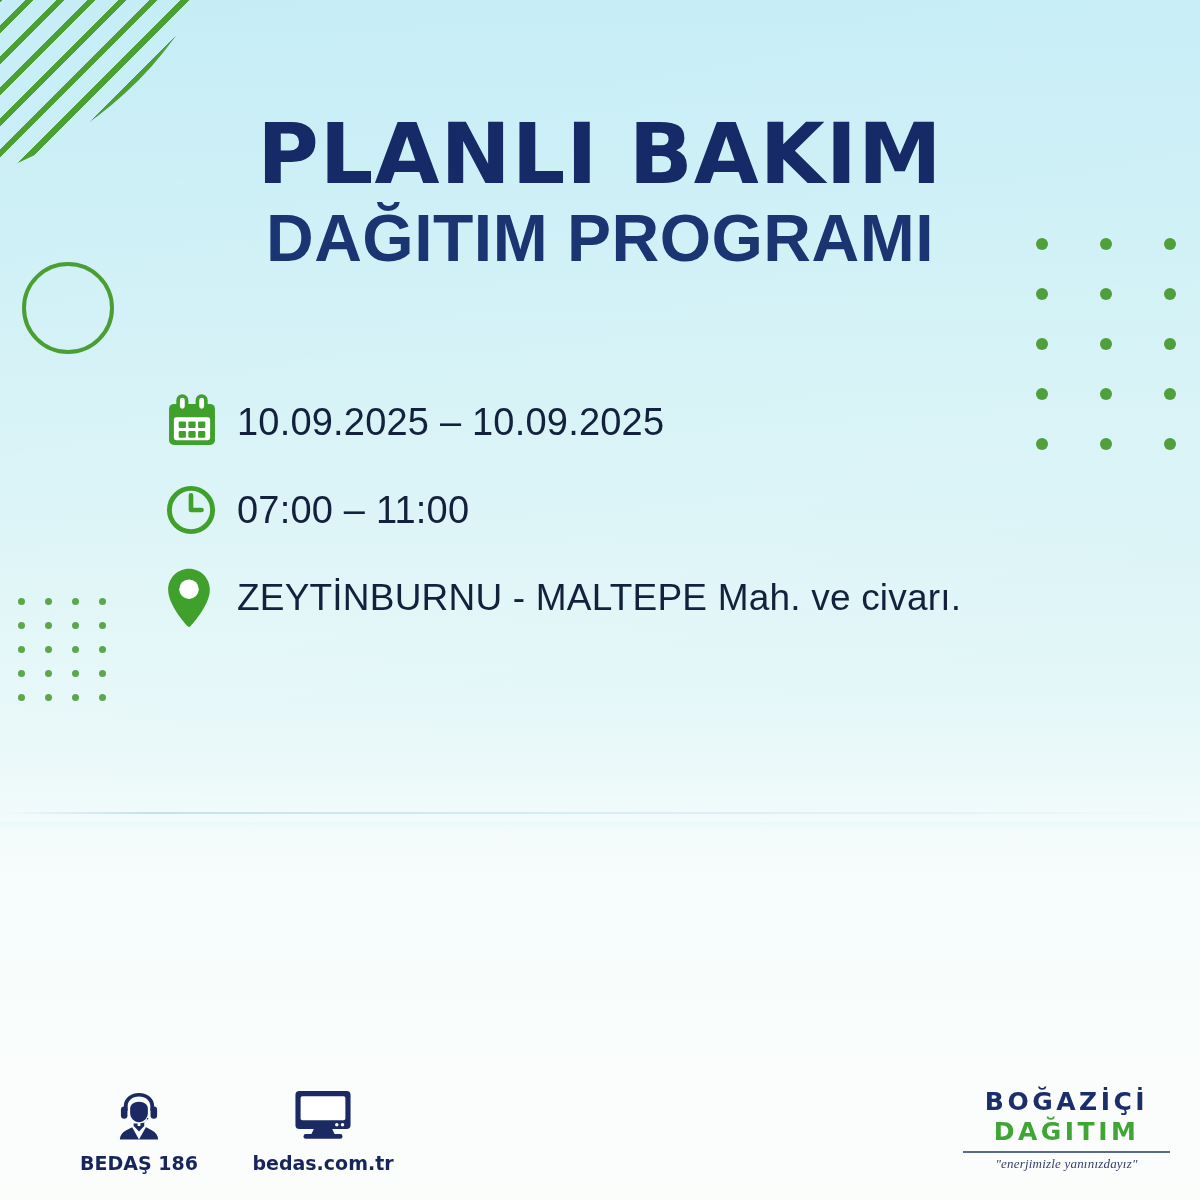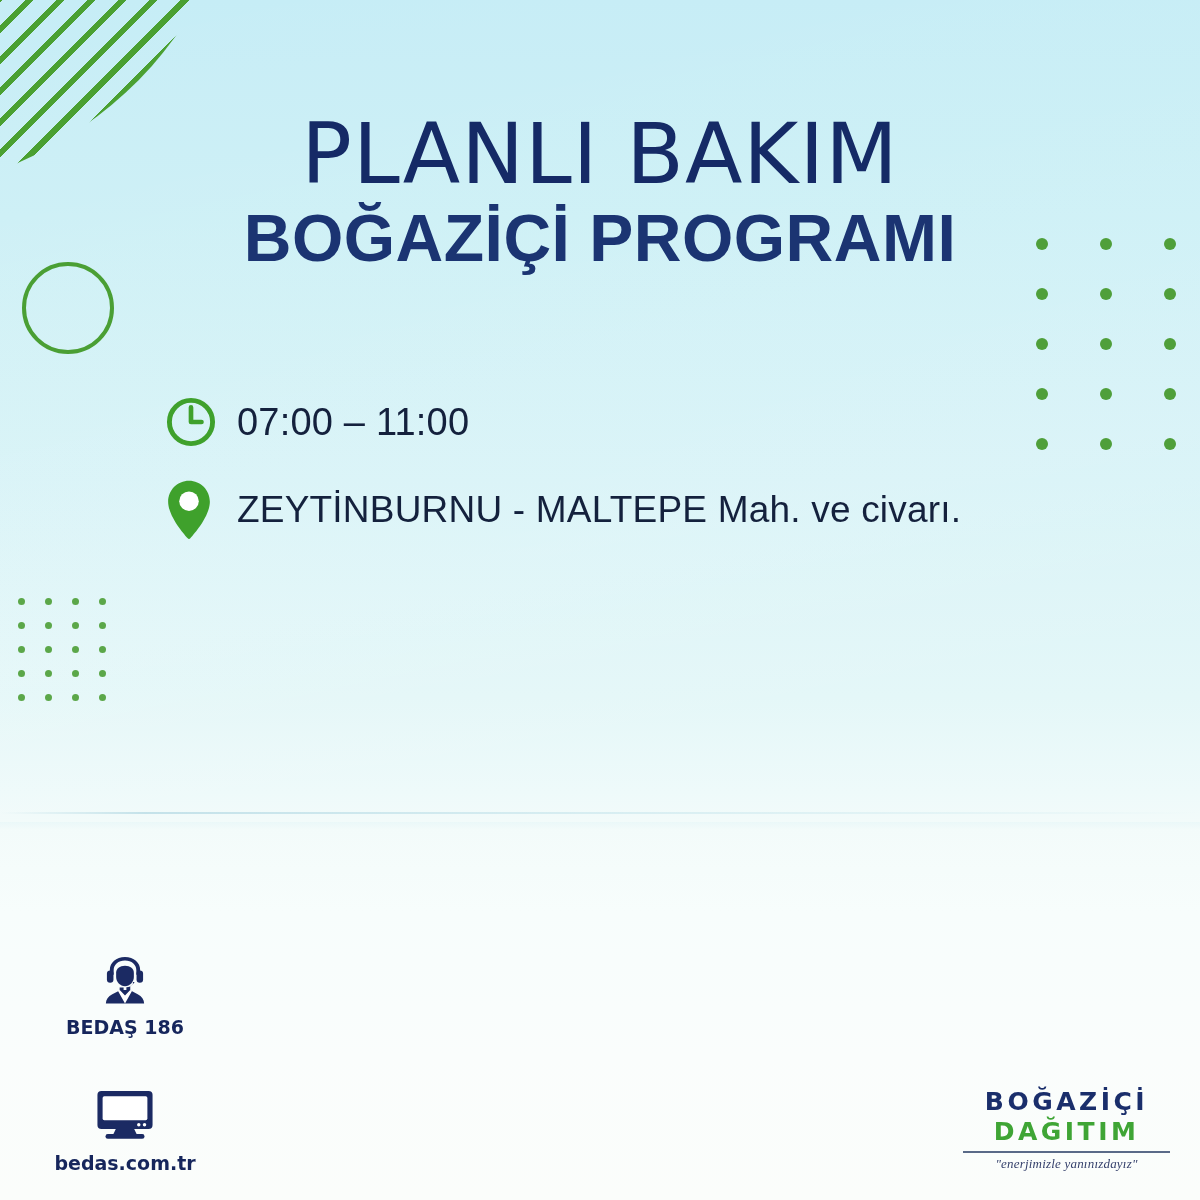--- a/index.html
+++ b/index.html
@@ -114,21 +114,21 @@
   .heading {
     position: absolute;
     left: 0;
     top: 112px;
     width: 1200px;
     text-align: center;
     color: #1b2f6e;
   }
   .heading .line1 {
     font-family: "DejaVu Sans", sans-serif;
-    font-weight: 400;
+    font-weight: 700;
     font-size: 84px;
     letter-spacing: 1px;
     line-height: 1.0;
     color: #152a66;
   }
   .heading .line2 {
     font-family: "Liberation Sans", sans-serif;
     font-weight: 700;
     font-size: 66px;
     letter-spacing: 0.5px;
@@ -164,26 +164,25 @@
     white-space: nowrap;
     letter-spacing: 0.2px;
   }
   .info-row.row-date .info-text,
   .info-row.row-time .info-text { font-size: 38px; }
   .info-row.row-place .info-text { font-size: 37px; }
 
   
   .footer-social {
     position: absolute;
-    left: 55px;
+    left: 69px;
     bottom: 26px;
     display: flex;
     align-items: flex-end;
     gap: 44px;
-    flex-direction: column;
   }
   .social-item {
     width: 140px;
     display: flex;
     flex-direction: column;
     align-items: center;
   }
   .social-item .s-icon {
     height: 60px;
     display: flex;
@@ -279,25 +278,42 @@
       <span class="dot"></span>
       <span class="dot"></span>
       <span class="dot"></span>
   </div>
 
   <div class="seam s1"></div>
   <div class="seam s2"></div>
 
   <div class="heading">
     <div class="line1">PLANLI BAKIM</div>
-    <div class="line2">BOĞAZİÇİ PROGRAMI</div>
+    <div class="line2">DAĞITIM PROGRAMI</div>
   </div>
 
   <div class="info-list">
 
+    <div class="info-row row-date">
+      <div class="icon-box">
+        <svg width="58" height="58" viewBox="0 0 48 48" aria-hidden="true">
+          <rect x="5" y="9" width="38" height="34" rx="4" fill="#3fa12c"></rect>
+          <rect x="9" y="20" width="30" height="19" rx="2" fill="#ffffff"></rect>
+          <rect x="12.5" y="2.5" width="7" height="12" rx="3.5" fill="#ffffff" stroke="#3fa12c" stroke-width="3"></rect>
+          <rect x="28.5" y="2.5" width="7" height="12" rx="3.5" fill="#ffffff" stroke="#3fa12c" stroke-width="3"></rect>
+          <rect x="13" y="23.5" width="6" height="5.5" rx="1" fill="#3fa12c"></rect>
+          <rect x="21" y="23.5" width="6" height="5.5" rx="1" fill="#3fa12c"></rect>
+          <rect x="29" y="23.5" width="6" height="5.5" rx="1" fill="#3fa12c"></rect>
+          <rect x="13" y="31.5" width="6" height="5.5" rx="1" fill="#3fa12c"></rect>
+          <rect x="21" y="31.5" width="6" height="5.5" rx="1" fill="#3fa12c"></rect>
+          <rect x="29" y="31.5" width="6" height="5.5" rx="1" fill="#3fa12c"></rect>
+        </svg>
+      </div>
+      <div class="info-text">10.09.2025 – 10.09.2025</div>
+    </div>
 
     <div class="info-row row-time">
       <div class="icon-box">
         <svg width="56" height="56" viewBox="0 0 48 48" aria-hidden="true">
           <circle cx="24" cy="24" r="18.5" fill="none" stroke="#3fa12c" stroke-width="4.2"></circle>
           <path d="M24 11.5 V24 H33" fill="none" stroke="#3fa12c" stroke-width="4" stroke-linecap="round" stroke-linejoin="round"></path>
         </svg>
       </div>
       <div class="info-text">07:00 – 11:00</div>
     </div>

